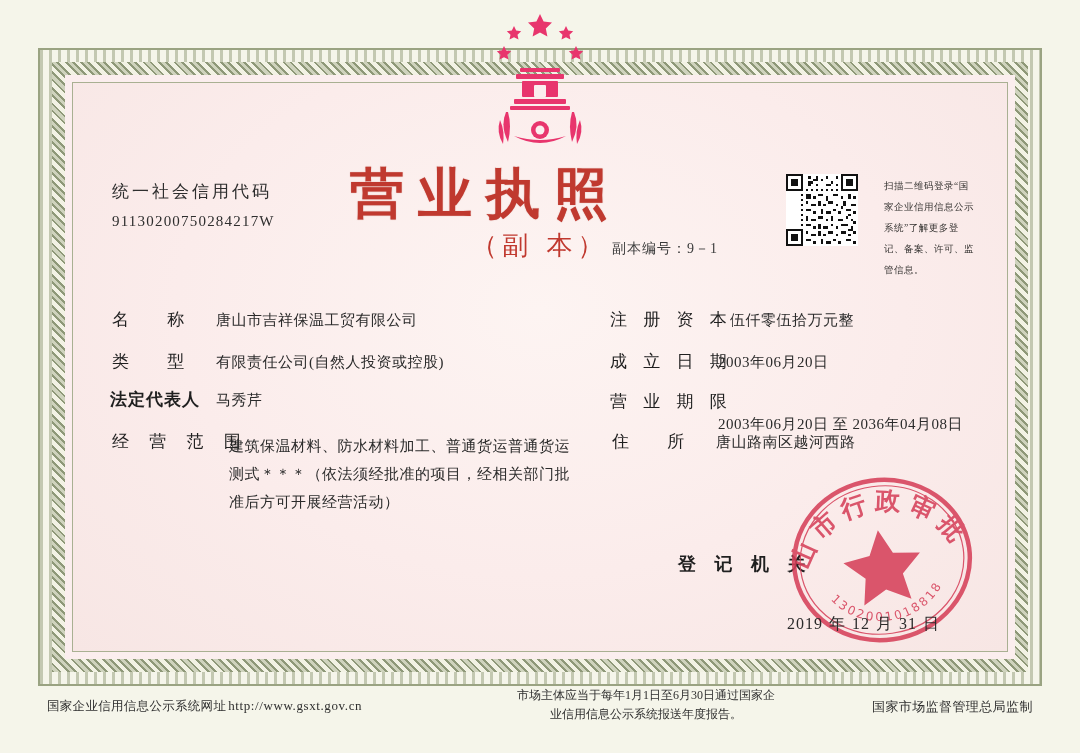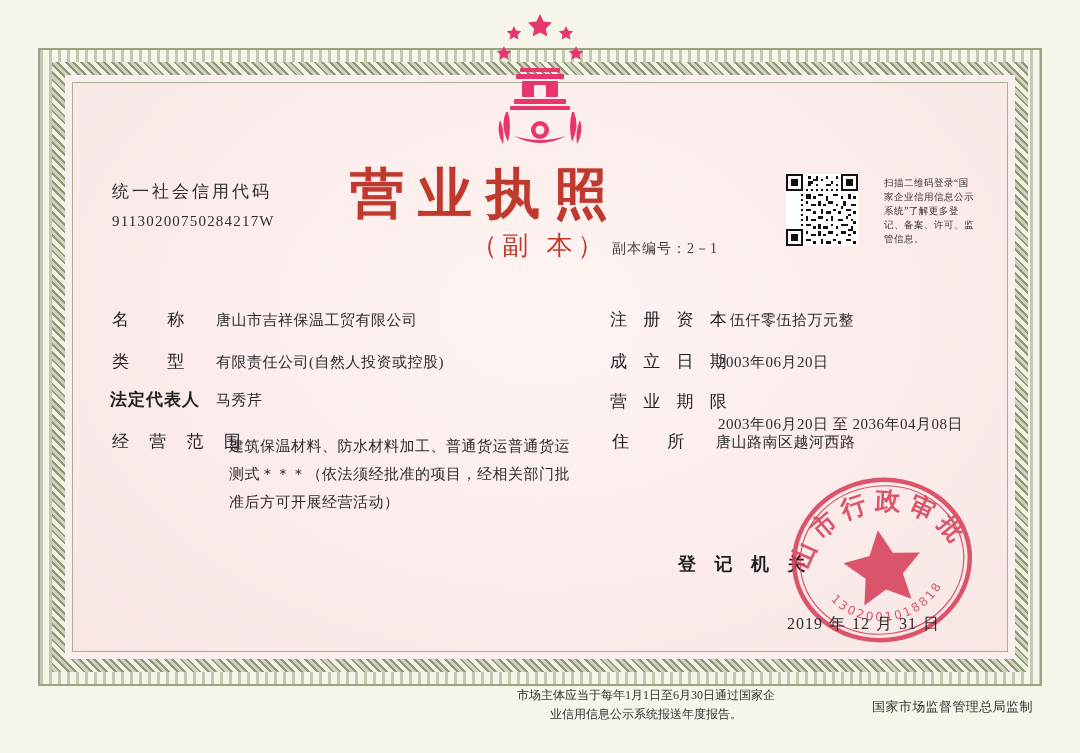--- a/index.html
+++ b/index.html
@@ -152,21 +152,21 @@
     width: 72px;
     height: 72px;
     background: #fff;
   }
   .qr-note {
     position: absolute;
     left: 884px;
     top: 176px;
     width: 92px;
     font-size: 9.5px;
-    line-height: 14px;
+    line-height: 21px;
     color: #33312f;
     letter-spacing: 0.5px;
   }
   
   .field-label {
     position: absolute;
     font-size: 17px;
     color: #1f1f1f;
     letter-spacing: 0.5px;
     white-space: nowrap;
@@ -292,21 +292,21 @@
         <circle cx="56" cy="122" r="9"></circle>
         <circle cx="56" cy="122" r="4.5" fill="#fbeeee"></circle>
 
         <path d="M30 128 q26 14 52 0 q-26 8 -52 0z"></path>
       </g>
     </svg>
   </div>
 
   <div class="title">营业执照</div>
   <div class="subtitle">（副 本）</div>
-  <div class="copy-no">副本编号：2－1</div>
+  <div class="copy-no">副本编号：9－1</div>
 
   <div class="code-label">统一社会信用代码</div>
   <div class="code-value">91130200750284217W</div>
 
   <div class="qr">
     <svg viewBox="0 0 29 29" width="72" height="72" shape-rendering="crispEdges">
       <rect width="29" height="29" fill="#ffffff"></rect>
       <g fill="#111">
 
         <path d="M0 0h7v7H0z"></path>
@@ -378,16 +378,19 @@
           <textPath href="#sealArcBottom" startOffset="50%" text-anchor="middle">1302001018818</textPath>
         </text>
       </g>
     </svg>
   </div>
 
   <div class="date-line">
     <span>2019</span><span>年</span><span>12</span><span>月</span><span>31</span><span>日</span>
   </div>
 
+  <div class="footer-left">
+    <span>国家企业信用信息公示系统网址</span><span class="url">http://www.gsxt.gov.cn</span>
+  </div>
   <div class="footer-center">市场主体应当于每年1月1日至6月30日通过国家企业信用信息公示系统报送年度报告。</div>
   <div class="footer-right">国家市场监督管理总局监制</div>
 
 </div>
 
 </body></html>

